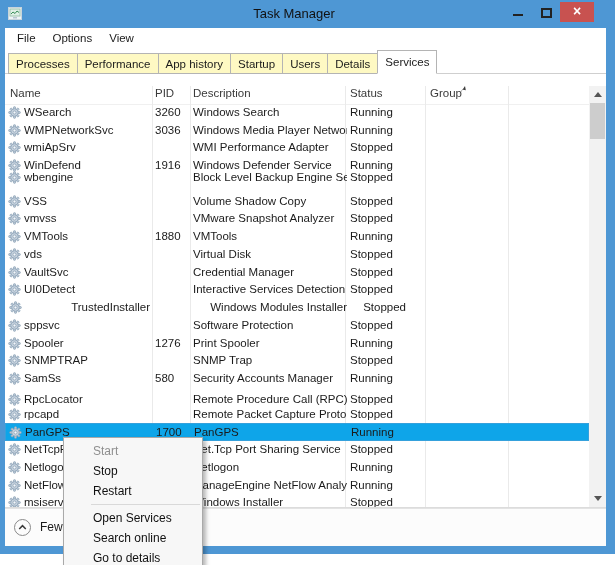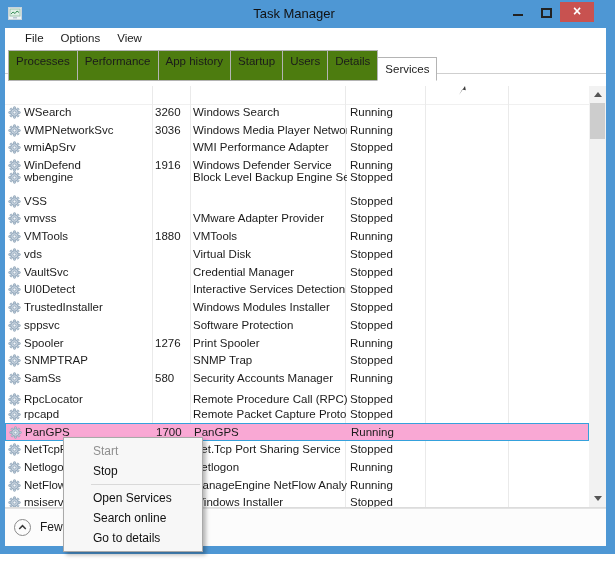--- a/index.html
+++ b/index.html
@@ -18,45 +18,45 @@
   .app-icon { position:absolute; left:8px; top:7px; }
   .win-title { position:absolute; left:0; top:0; width:588px; height:28px; line-height:28px;
     text-align:center; font-size:13px; color:#111; }
   .btn-min { position:absolute; left:506px; top:0; width:26px; height:24px; }
   .btn-min .bar { position:absolute; left:7px; top:14px; width:10px; height:2px; background:#222; }
   .btn-max { position:absolute; left:534px; top:0; width:26px; height:24px; }
   .btn-max .box { position:absolute; left:7px; top:8px; width:11px; height:10px; border:2px solid #222; background:transparent; }
   .btn-close { position:absolute; left:560px; top:2px; width:34px; height:20px; background:#c85250;
     color:#fff; text-align:center; line-height:19px; font-size:14px; font-weight:bold; }
   
-  .menubar { position:absolute; left:5px; top:30px; height:20px; padding-left:14px; }
+  .menubar { position:absolute; left:5px; top:30px; height:20px; padding-left:6px; }
   .menu-item { display:inline-block; padding:2px 6px; margin-right:5px; color:#1b1b1b; }
   
   .tabline { position:absolute; left:5px; top:73px; width:601px; height:1px; background:#cfcfcf; }
   .tabstrip { position:absolute; left:8px; top:50px; height:24px; white-space:nowrap; }
-  .tab { display:inline-block; vertical-align:bottom; height:31px; line-height:20px; padding:0 7px;
-    background:#4d7c0f; border:1px solid #b4b4b4; margin-right:-1px; position:relative; z-index:1; }
+  .tab { display:inline-block; vertical-align:bottom; height:21px; line-height:20px; padding:0 7px;
+    background:#fef9c3; border:1px solid #b4b4b4; margin-right:-1px; position:relative; z-index:1; }
   .tab.active { height:24px; line-height:23px; background:#ffffff; border-bottom:1px solid #ffffff; z-index:3; }
   
   .thead { position:absolute; left:5px; top:86px; width:584px; height:18px; color:#3a3a3a; }
   .thead span { position:absolute; top:1px; }
   .col-sep { position:absolute; top:86px; width:1px; height:421px; background:#eaeaea; }
   .head-line { position:absolute; left:5px; top:104px; width:584px; height:1px; background:#f0f0f0; }
   .list-bottom { position:absolute; left:5px; top:507px; width:601px; height:1px; background:#dcdcdc; }
   
   .tlist { position:absolute; left:5px; top:104px; width:584px; height:403px; overflow:hidden; z-index:1; }
   .trow { position:absolute; left:0; width:584px; height:17.74px; line-height:17.74px; }
   .trow span { position:absolute; top:0; white-space:nowrap; overflow:hidden; }
   .c-icon { left:3px; top:2px !important; width:14px; height:14px; }
   .c-name { left:19px; width:126px; }
   .c-pid { left:150px; width:36px; }
   .c-desc { left:188px; width:154px; }
   .c-status { left:345px; width:56px; }
   .c-group { left:425px; width:76px; }
-  .trow.selected { background:#f9a8d4; border:1px solid #35a1dc; line-height:16px; }
+  .trow.selected { background:#0ea5e9; border:1px solid #35a1dc; line-height:16px; }
   
   .scrollbar { position:absolute; left:589px; top:86px; width:17px; height:421px; background:#f2f2f2; z-index:2; }
   .sb-up, .sb-down { position:absolute; left:0; width:17px; height:17px; background:#f2f2f2; }
   .sb-up { top:0; } .sb-down { bottom:0; }
   .tri-up { position:absolute; left:4.5px; top:6px; width:0; height:0;
     border-left:4px solid transparent; border-right:4px solid transparent; border-bottom:5px solid #555; }
   .tri-down { position:absolute; left:4.5px; top:6px; width:0; height:0;
     border-left:4px solid transparent; border-right:4px solid transparent; border-top:5px solid #555; }
   .sb-thumb { position:absolute; left:1px; top:17px; width:15px; height:36px; background:#cdcdcd; }
   
@@ -113,20 +113,27 @@
 <div class="btn-max">
       <div class="box"></div>
     </div>
 <div class="btn-close"><span>×</span></div>
 
 <div class="menubar"><span class="menu-item">File</span><span class="menu-item">Options</span><span class="menu-item">View</span></div>
 
 <div class="tabline"></div>
 <div class="tabstrip"><span class="tab">Processes</span><span class="tab">Performance</span><span class="tab">App history</span><span class="tab">Startup</span><span class="tab">Users</span><span class="tab">Details</span><span class="tab active">Services</span></div>
 
+<div class="thead">
+      <span style="left: 5px;">Name</span>
+      <span style="left: 150px;">PID</span>
+      <span style="left: 188px;">Description</span>
+      <span style="left: 345px;">Status</span>
+      <span style="left: 425px;">Group</span>
+    </div>
 <div class="head-line"></div>
 
 <div class="col-sep" style="left:152px"></div>
 <div class="col-sep" style="left:190px"></div>
 <div class="col-sep" style="left:345px"></div>
 <div class="col-sep" style="left:425px"></div>
 <div class="col-sep" style="left:508px"></div>
 
 <div class="tlist">
       <div class="trow" style="top: 0px;">
@@ -178,30 +185,31 @@
         <span class="c-desc">Block Level Backup Engine Service</span>
         <span class="c-status">Stopped</span>
         <span class="c-group"></span>
       </div>
       <div class="trow" style="top: 88.7px;">
         <span class="c-icon"><svg width="13" height="13" viewBox="0 0 16 16">
             <use href="#gear-sym"></use>
           </svg></span>
         <span class="c-name">VSS</span>
         <span class="c-pid"></span>
+        <span class="c-desc">Volume Shadow Copy</span>
         <span class="c-status">Stopped</span>
         <span class="c-group"></span>
       </div>
       <div class="trow" style="top: 106.44px;">
         <span class="c-icon"><svg width="13" height="13" viewBox="0 0 16 16">
             <use href="#gear-sym"></use>
           </svg></span>
         <span class="c-name">vmvss</span>
         <span class="c-pid"></span>
-        <span class="c-desc">VMware Adapter Provider</span>
+        <span class="c-desc">VMware Snapshot Analyzer</span>
         <span class="c-status">Stopped</span>
         <span class="c-group"></span>
       </div>
       <div class="trow" style="top: 124.18px;">
         <span class="c-icon"><svg width="13" height="13" viewBox="0 0 16 16">
             <use href="#gear-sym"></use>
           </svg></span>
         <span class="c-name">VMTools</span>
         <span class="c-pid">1880</span>
         <span class="c-desc">VMTools</span>
@@ -231,21 +239,21 @@
       <div class="trow" style="top: 177.4px;">
         <span class="c-icon"><svg width="13" height="13" viewBox="0 0 16 16">
             <use href="#gear-sym"></use>
           </svg></span>
         <span class="c-name">UI0Detect</span>
         <span class="c-pid"></span>
         <span class="c-desc">Interactive Services Detection</span>
         <span class="c-status">Stopped</span>
         <span class="c-group"></span>
       </div>
-      <div class="trow" style="top: 195.14px;">
+      <div class="trow" style="top: 195.14px; text-align: right;">
         <span class="c-icon"><svg width="13" height="13" viewBox="0 0 16 16">
             <use href="#gear-sym"></use>
           </svg></span>
         <span class="c-name">TrustedInstaller</span>
         <span class="c-pid"></span>
         <span class="c-desc">Windows Modules Installer</span>
         <span class="c-status">Stopped</span>
         <span class="c-group"></span>
       </div>
       <div class="trow" style="top: 212.88px;">
@@ -384,19 +392,20 @@
             <polyline points="4.5,9.5 8,6 11.5,9.5" fill="none" stroke="#3b3b3b" stroke-width="1.6"></polyline>
           </svg>
     </span>
     <span class="fd-label">Fewer details</span>
   </div>
 </div>
 
 <div class="ctxmenu">
       <div class="cm-item disabled">Start</div>
       <div class="cm-item">Stop</div>
+      <div class="cm-item">Restart</div>
       <div class="cm-sep"></div>
       <div class="cm-item">Open Services</div>
       <div class="cm-item">Search online</div>
       <div class="cm-item">Go to details</div>
     </div>
 
 </div>
 
 </body></html>

